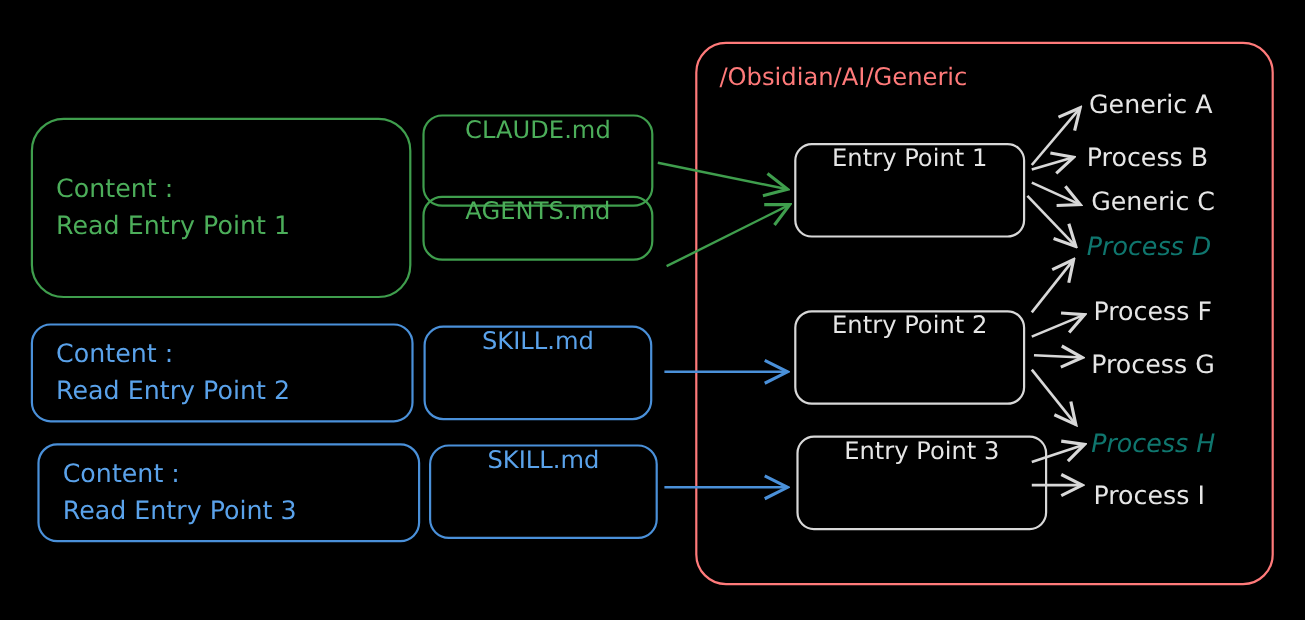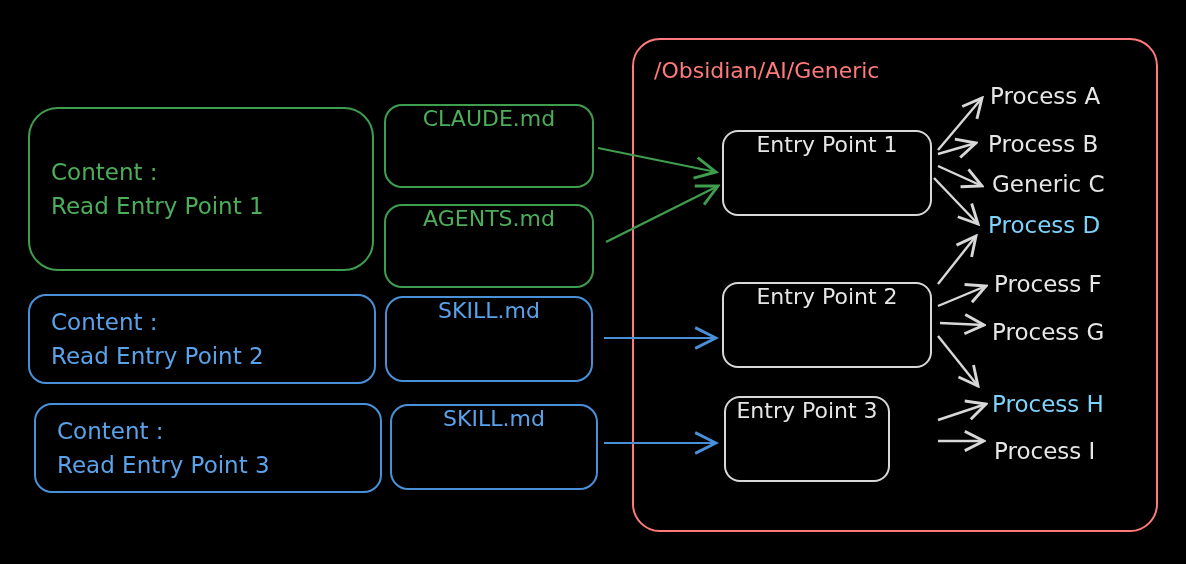--- a/index.html
+++ b/index.html
@@ -6,39 +6,39 @@
   body { width: 1186px; height: 564px; position: relative; overflow: hidden;
          font-family: "DejaVu Sans", sans-serif; }
   svg { position: absolute; left: 0; top: 0; }
   .box { position: absolute; box-sizing: border-box; border-width: 2px; border-style: solid; }
   .green { border-color: #3f9e4d; color: #4cae5a; }
   .blue  { border-color: #4a90d9; color: #5aa2ea; }
   .white { border-color: #d8d8d8; color: #e6e6e6; }
   .centered { display: flex; justify-content: center; font-size: 22px; }
   .content { display: flex; flex-direction: column; justify-content: center; padding-left: 21px; font-size: 23px; line-height: 34px; }
   .proc { position: absolute; font-size: 23px; color: #e6e6e6; }
-  .proc.hl { color: #7dd3fc; }
+  .proc.hl { color: #0f766e; font-style: italic; }
   .folder { position: absolute; left: 632px; top: 38px; width: 526px; height: 494px;
             border: 2.5px solid #ff7a7a; border-radius: 28px; box-sizing: border-box; }
   .folder-label { position: absolute; left: 654px; top: 58px; color: #ff7a7a; font-size: 22px; }
 </style>
 </head>
 <body>
 
 <div class="folder"></div>
 <div class="folder-label">/Obsidian/AI/Generic</div>
 
 <div class="box green content" style="left:28px;top:107px;width:346px;height:164px;border-radius:30px;">
   <span>Content :</span>
   <span>Read Entry Point 1</span>
 </div>
 <div class="box green centered" style="left:384px;top:104px;width:210px;height:84px;border-radius:18px;">
   <span>CLAUDE.md</span>
 </div>
-<div class="box green centered" style="left:384px;top:204px;width:210px;height:84px;border-radius:18px;">
+<div class="box green centered" style="left:384px;top:178px;width:210px;height:59px;border-radius:18px;">
   <span>AGENTS.md</span>
 </div>
 
 <div class="box blue content" style="left:28px;top:294px;width:348px;height:90px;border-radius:18px;">
   <span>Content :</span>
   <span>Read Entry Point 2</span>
 </div>
 <div class="box blue centered" style="left:385px;top:296px;width:208px;height:86px;border-radius:18px;">
   <span>SKILL.md</span>
 </div>
@@ -50,25 +50,25 @@
 <div class="box blue centered" style="left:390px;top:404px;width:208px;height:86px;border-radius:18px;">
   <span>SKILL.md</span>
 </div>
 
 <div class="box white centered" style="left:722px;top:130px;width:210px;height:86px;border-radius:16px;">
   <span>Entry Point 1</span>
 </div>
 <div class="box white centered" style="left:722px;top:282px;width:210px;height:86px;border-radius:16px;">
   <span>Entry Point 2</span>
 </div>
-<div class="box white centered" style="left:724px;top:396px;width:166px;height:86px;border-radius:16px;">
+<div class="box white centered" style="left:724px;top:396px;width:228px;height:86px;border-radius:16px;">
   <span>Entry Point 3</span>
 </div>
 
-<div class="proc" style="left:990px;top:83px;">Process A</div>
+<div class="proc" style="left:990px;top:83px;">Generic A</div>
 <div class="proc" style="left:988px;top:131px;">Process B</div>
 <div class="proc" style="left:992px;top:171px;">Generic C</div>
 <div class="proc hl" style="left:988px;top:212px;">Process D</div>
 <div class="proc" style="left:994px;top:271px;text-align:right;">Process F</div>
 <div class="proc" style="left:992px;top:319px;">Process G</div>
 <div class="proc hl" style="left:992px;top:391px;">Process H</div>
 <div class="proc" style="left:994px;top:438px;">Process I</div>
 
 <svg width="1186" height="564">
   <defs>

